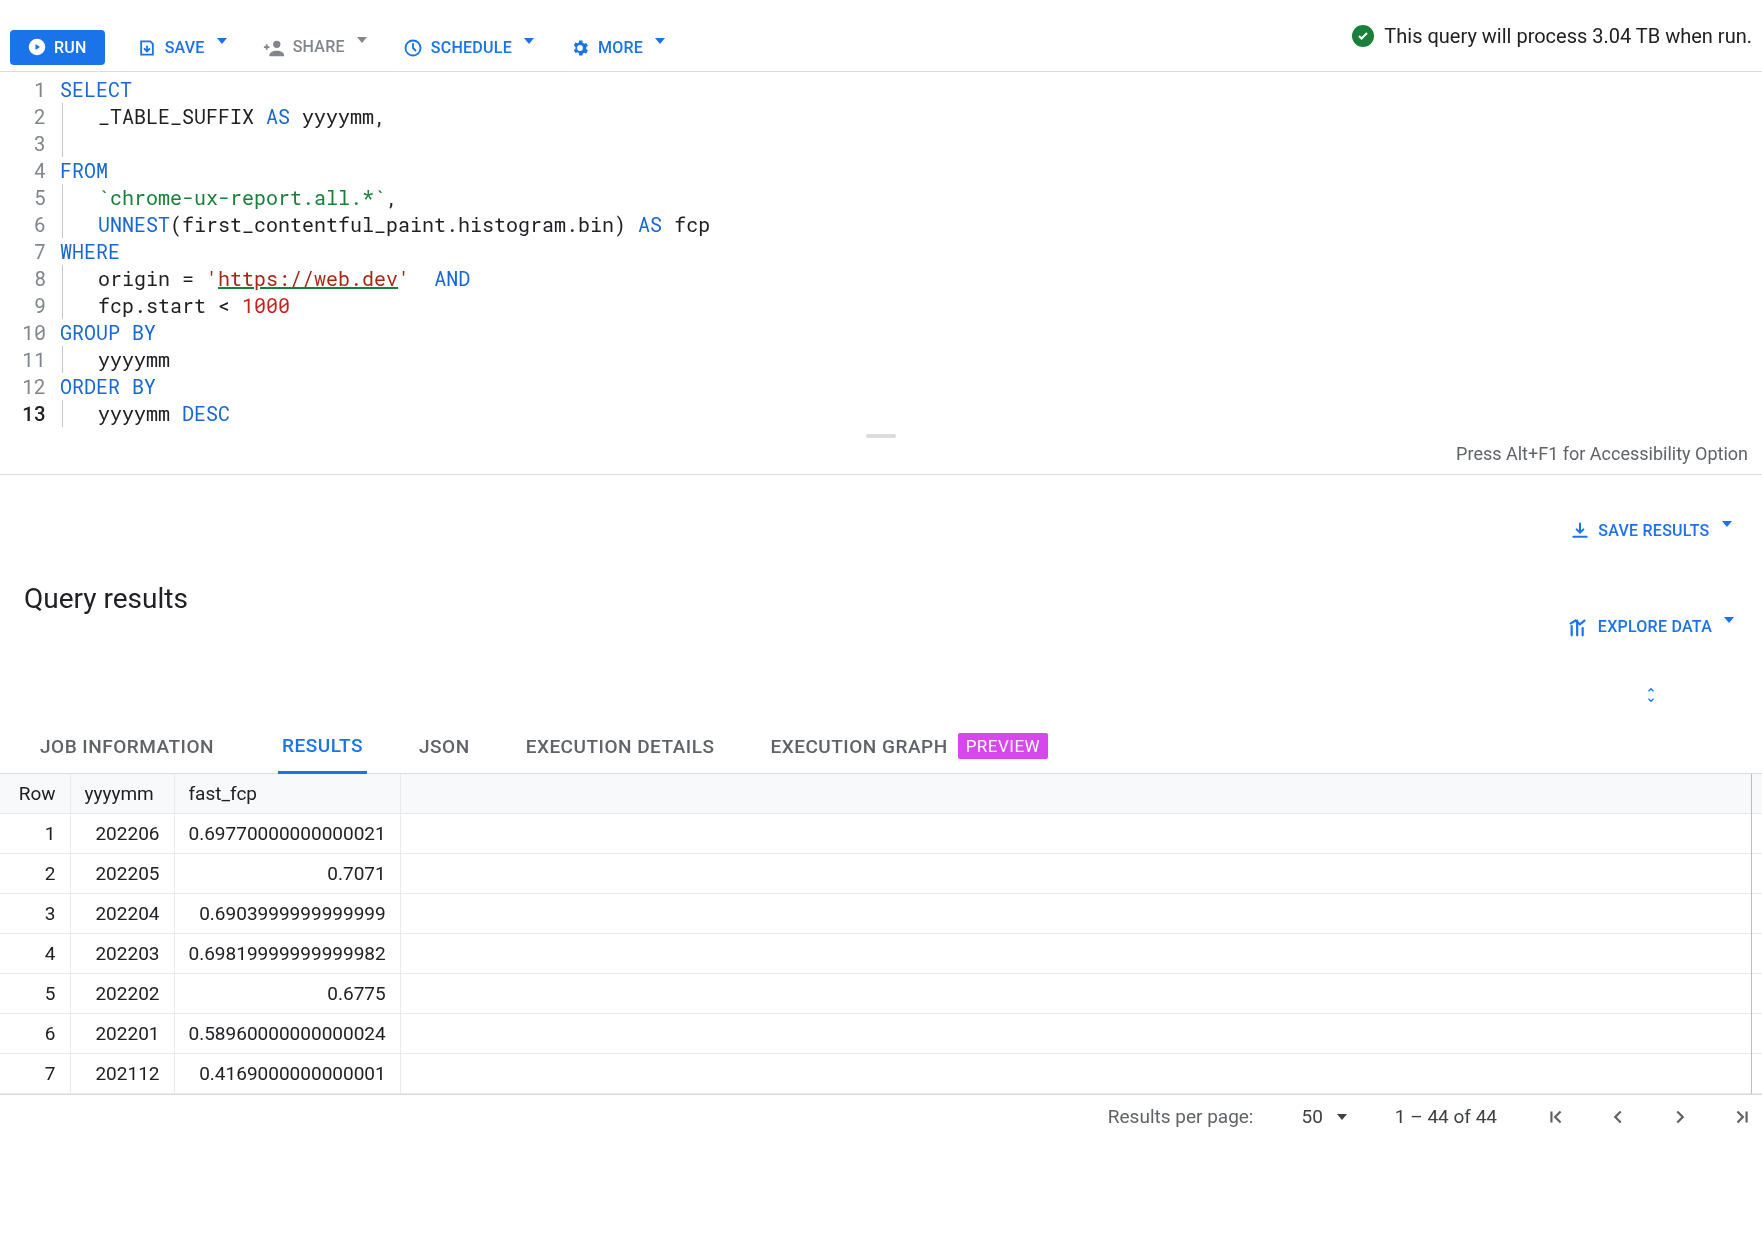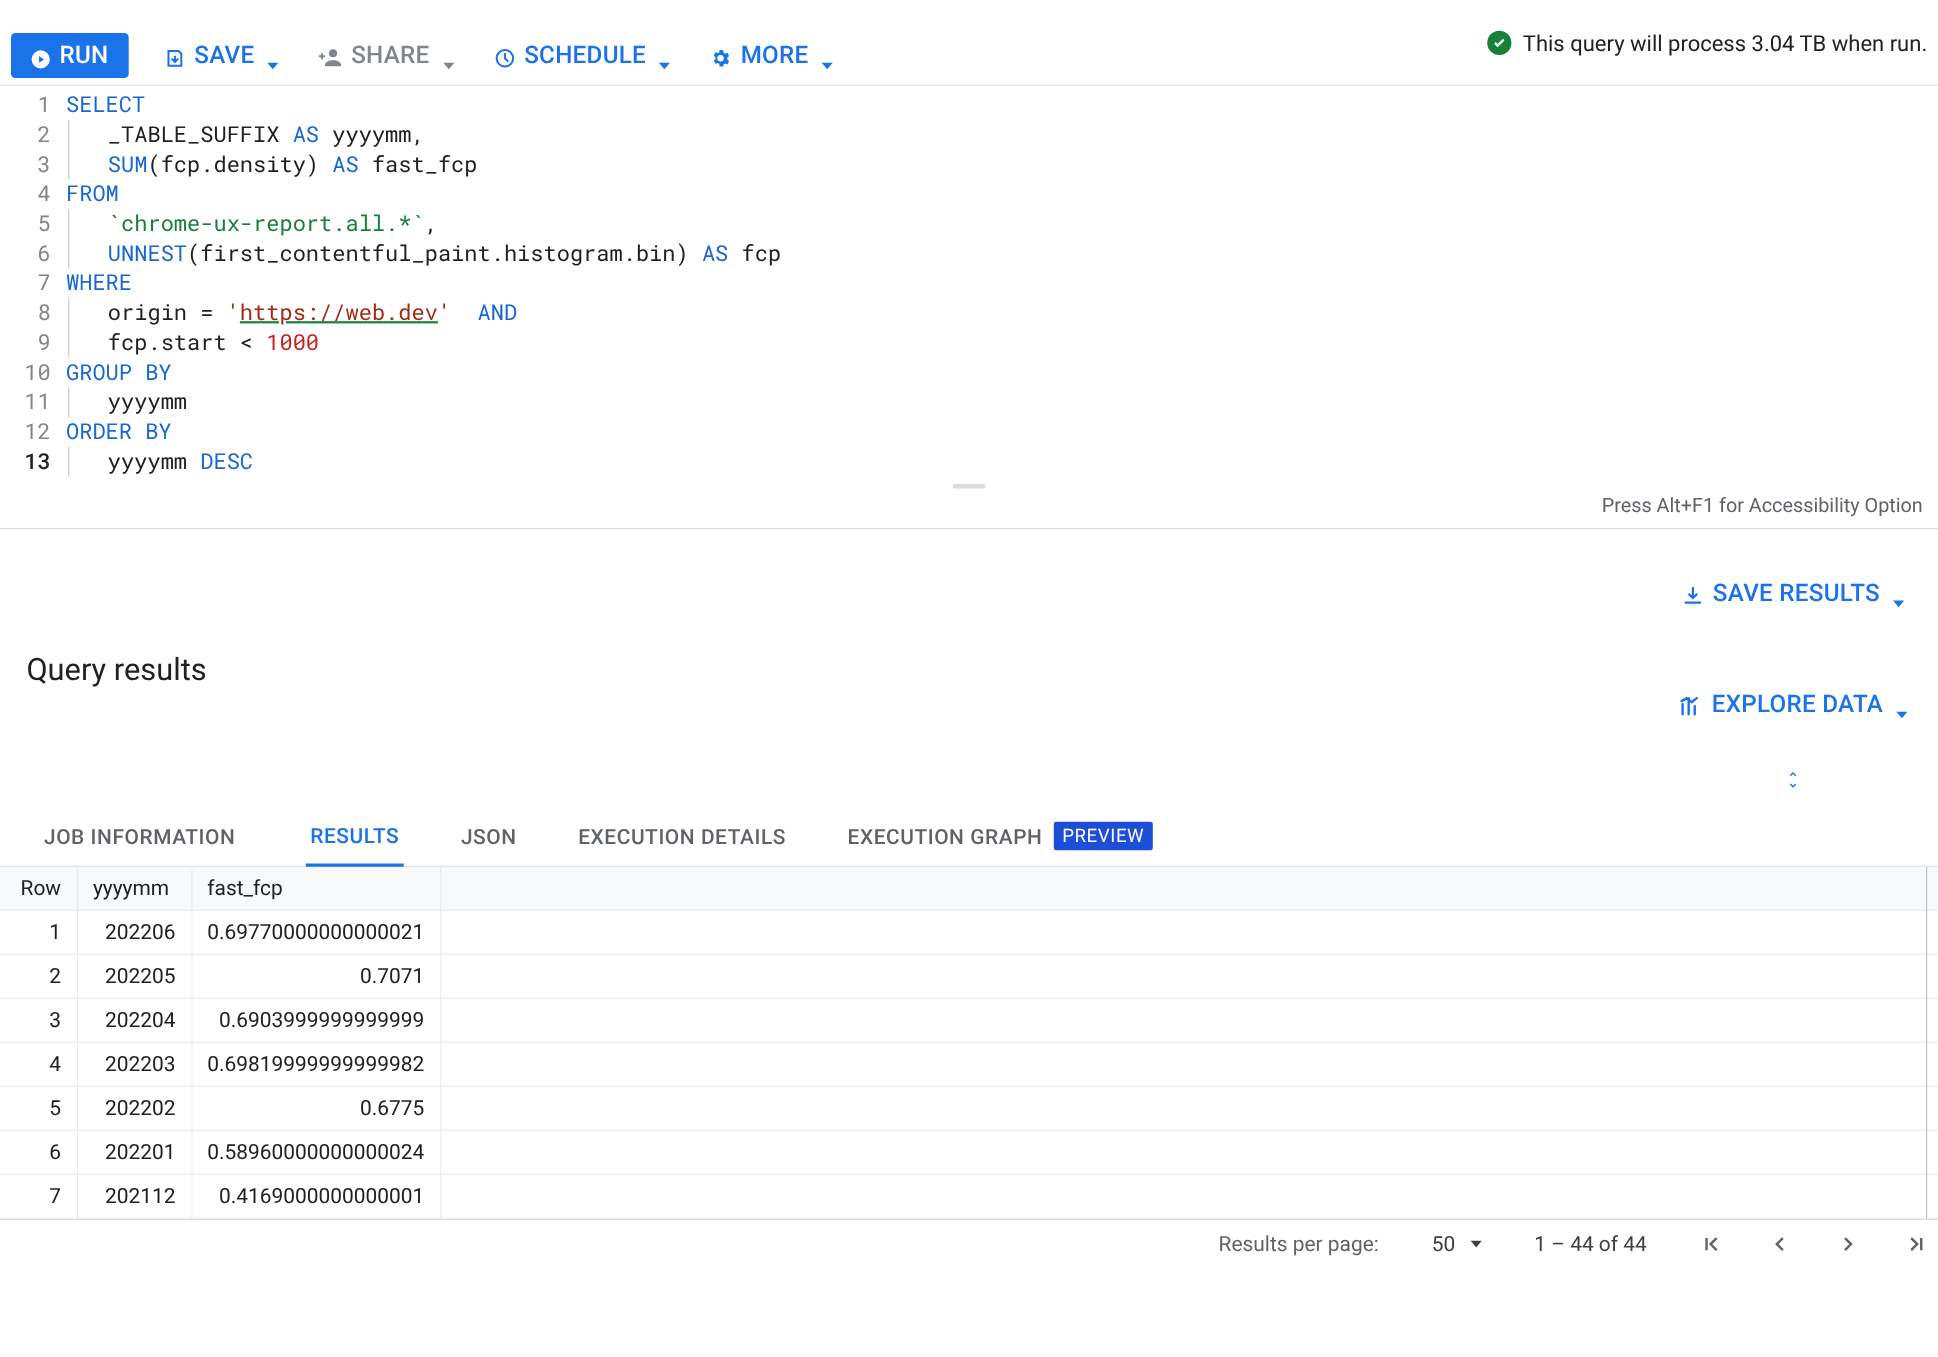--- a/index.html
+++ b/index.html
@@ -28,24 +28,24 @@
   .toolbar {
     display: flex;
     align-items: center;
     padding: 6px 10px;
     border-bottom: 1px solid var(--border);
     gap: 28px;
     min-height: 52px;
   }
   .btn {
     display: inline-flex;
-    align-items: flex-end;
+    align-items: flex-start;
     gap: 8px;
     font-weight: 500;
-    font-size: 22px;
+    font-size: 16px;
     letter-spacing: .25px;
     cursor: pointer;
     user-select: none;
     margin-top: 24px;
   }
   .btn-run {
     background: var(--blue);
     color: #fff;
     padding: 8px 18px;
     border-radius: 4px;
@@ -124,21 +124,21 @@
     display:flex; gap:48px; padding: 0 36px; border-bottom:1px solid var(--border);
     align-items:center;
   }
   .tab {
     padding: 14px 4px; font-size:19px; font-weight:500; color:var(--gray-text);
     letter-spacing:.5px; cursor:pointer; white-space:nowrap;
     display:flex; align-items:center; gap:10px;
   }
   .tab.active { color: var(--blue); border-bottom: 3px solid var(--blue); margin-bottom:-1px;margin-left:12px; }
   .badge {
-    background:#1d4ed8; color:#fff; font-size:17px; font-weight:400;
+    background:#d946ef; color:#fff; font-size:17px; font-weight:400;
     padding:3px 8px; border-radius:2px;
   }
 
   
   .table-wrap { position:relative; overflow:hidden; }
   table { border-collapse:collapse; width:100%; }
   th, td {
     border-right:1px solid var(--row-border);
     border-bottom:1px solid var(--row-border);
     padding: 8px 14px;
@@ -250,21 +250,20 @@
     <div class="line">
       <div class="gutter">2</div>
       <div class="indent-bar"></div>
       <span class="code">  </span>
       <div class="code">_TABLE_SUFFIX <span class="kw">AS</span> yyyymm,</div>
     </div>
     <div class="line">
       <div class="gutter">3</div>
       <div class="indent-bar"></div>
       <span class="code">  </span>
-      <div class="code"><span class="fn">SUM</span>(fcp.density) <span class="kw">AS</span> fast_fcp</div>
     </div>
     <div class="line">
       <div class="gutter">4</div>
       <div class="code"><span class="kw">FROM</span></div>
     </div>
     <div class="line">
       <div class="gutter">5</div>
       <div class="indent-bar"></div>
       <span class="code">  </span>
       <div class="code"><span class="tbl">`chrome-ux-report.all.*`</span>,</div>

